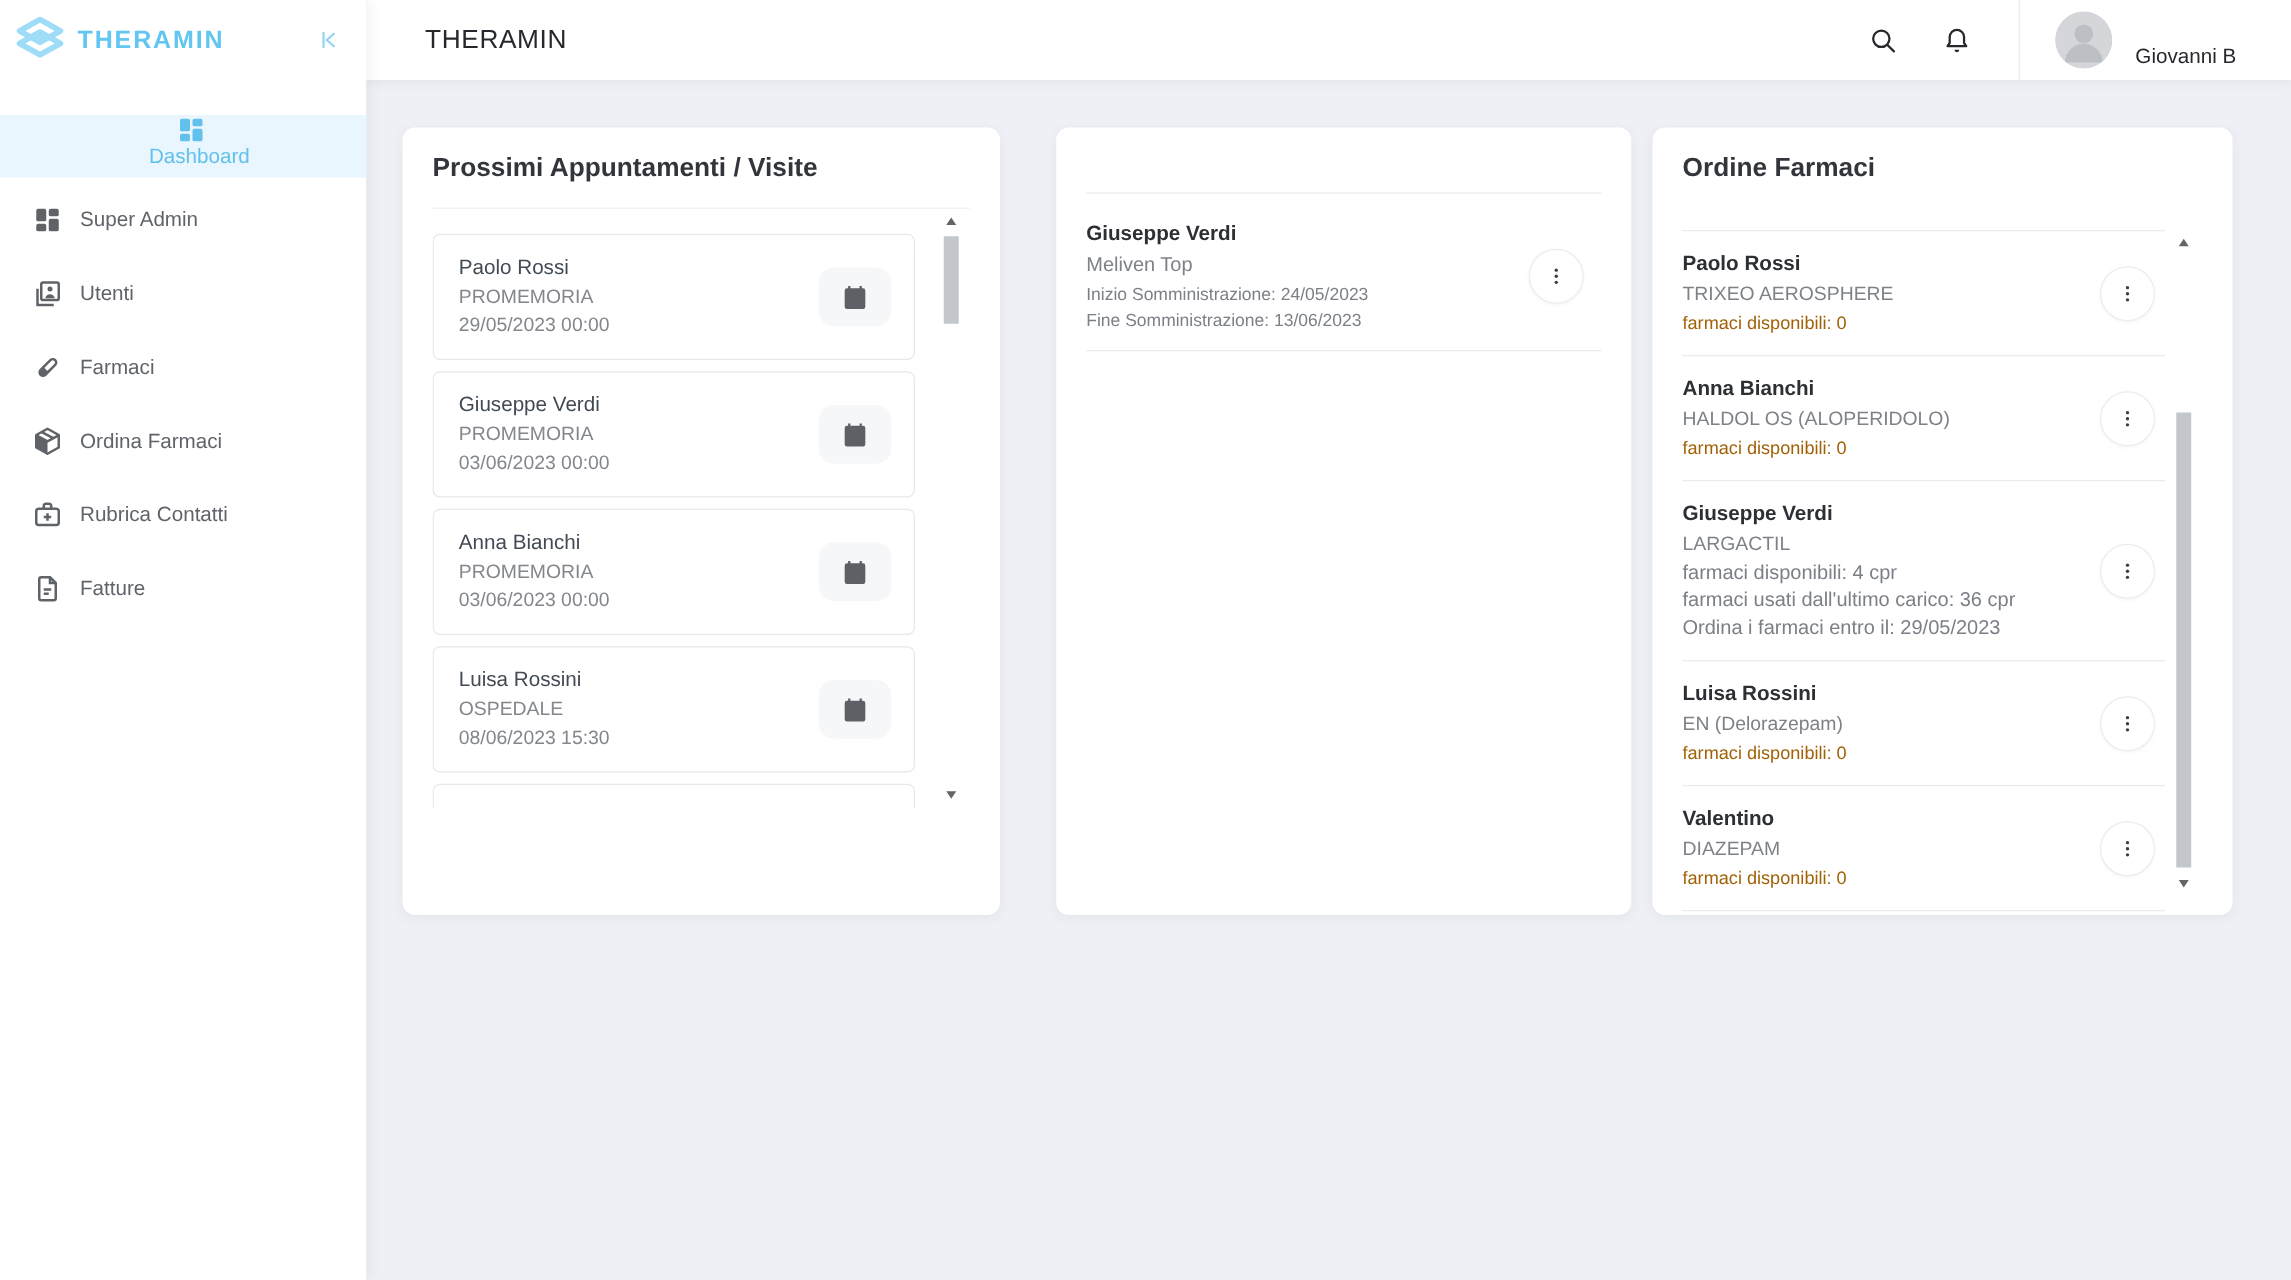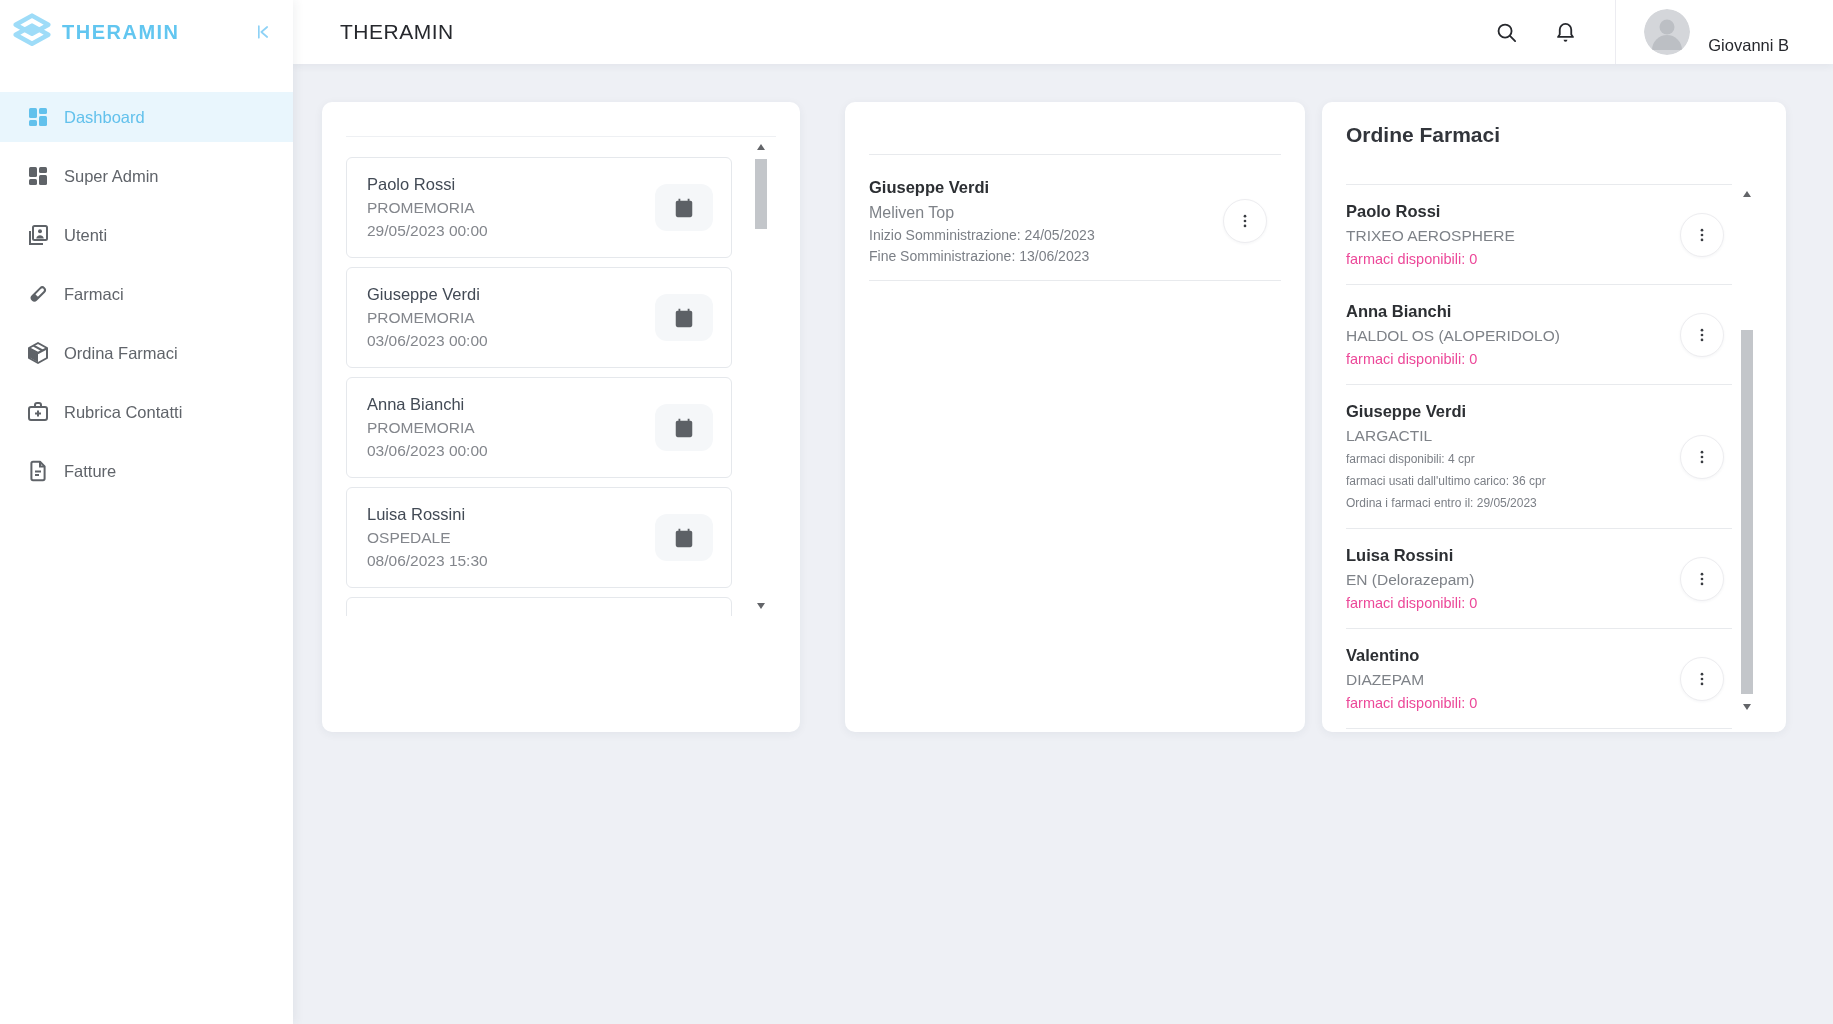--- a/index.html
+++ b/index.html
@@ -18,21 +18,21 @@
   .logo-mark { flex:0 0 auto; margin-right:8px; }
   .brand { font-size:20px; font-weight:700; letter-spacing:1.5px; color:#62c6f0; flex:1; }
   .collapse-btn { background:none; border:none; cursor:pointer; padding:2px; display:flex; }
   .menu { padding-top:28px; }
   .menu-item {
     height:50px; display:flex; align-items:center; padding-left:26px;
     margin-bottom:9px; cursor:pointer; color:#60646a;
   }
   .menu-item .mi-icon { width:24px; height:24px; margin-right:14px; color:#5f6368; display:flex; }
   .menu-item .mi-label { font-size:16.5px; color:#60646a; }
-  .menu-item.active { background:#e9f6fd; }
+  .menu-item.active { background:#e9f6fd;flex-direction:column; }
   .menu-item.active .mi-icon { color:#62c1ec; }
   .menu-item.active .mi-label { color:#62c1ec; }
 
   
   .main { flex:1; display:flex; flex-direction:column; height:1024px; min-width:0; }
   .topbar {
     height:64px; background:#fff; display:flex; align-items:center;
     box-shadow:0 2px 8px rgba(40,50,70,.06); position:relative; z-index:4; flex:0 0 64px;
   }
   .topbar-title { font-size:21px; font-weight:500; letter-spacing:.5px; color:#26282d; margin-left:47px; flex:1; }
@@ -93,22 +93,22 @@
     cursor:pointer; color:#3a3d42; flex:0 0 auto; margin-right:14px;
   }
 
   
   .orders-region { margin-top:34px; height:533px; position:relative; }
   .orders-list { border-top:1px solid #e8eaed; margin-right:30px; }
   .order-item { padding:16px 0; border-bottom:1px solid #e8eaed; display:flex; align-items:center; }
   .order-text { flex:1; min-width:0; }
   .order-name { font-size:16.5px; font-weight:700; color:#2c2f33; line-height:21px; }
   .order-drug { font-size:15.5px; color:#7e8288; line-height:20px; margin-top:4px; }
-  .order-alert { font-size:14.5px; color:#ec4899; font-weight:500; line-height:18px; margin-top:4px; }
-  .order-info { font-size:12px; color:#7b7f86; line-height:18px; margin-top:4px; }
+  .order-alert { font-size:14.5px; color:#a16207; font-weight:500; line-height:18px; margin-top:4px; }
+  .order-info { font-size:16px; color:#7b7f86; line-height:18px; margin-top:4px; }
   .order-item .kebab-btn { margin-right:8px; }
 
   
   .footer {
     flex:0 0 33px; background:#fff; border-top:1px solid #e8e8ee;
     display:flex; align-items:center; justify-content:center;
   }
   .footer span { font-size:15.5px; color:#525b6b; }
 
   svg { display:block; }
@@ -243,20 +243,21 @@
           <path d="M8 41a15 15 0 0 1 30 0z" fill="#bcbfc4"></path>
         </svg>
       </span>
       <span class="user-name">Giovanni B</span>
     </div>
   </header>
 
   <div class="content">
 
     <section class="card card-appointments">
+      <h2>Prossimi Appuntamenti / Visite</h2>
       <div class="scroll-region">
         <div class="appt-list">
 
           <div class="appt-item">
             <div class="appt-text">
               <div class="appt-name">Paolo Rossi</div>
               <div class="appt-type">PROMEMORIA</div>
               <div class="appt-date">29/05/2023 00:00</div>
             </div>
             <button class="cal-btn">

